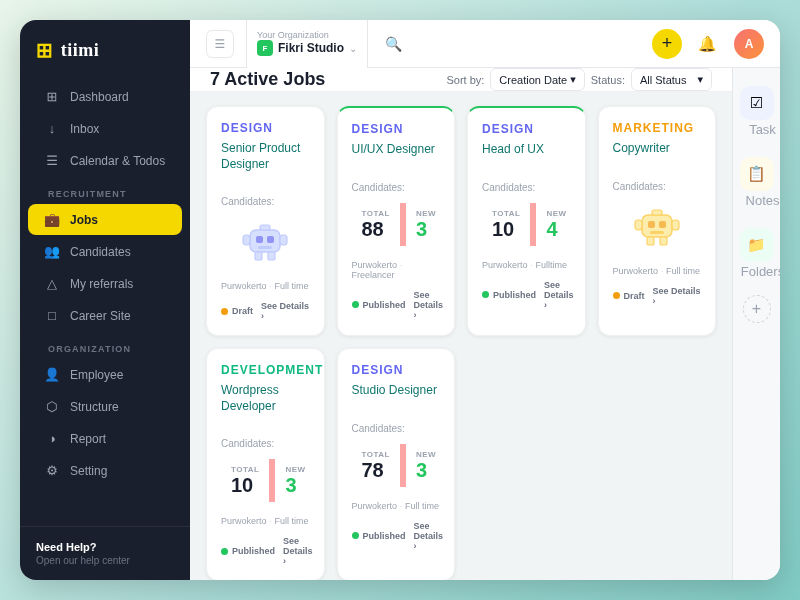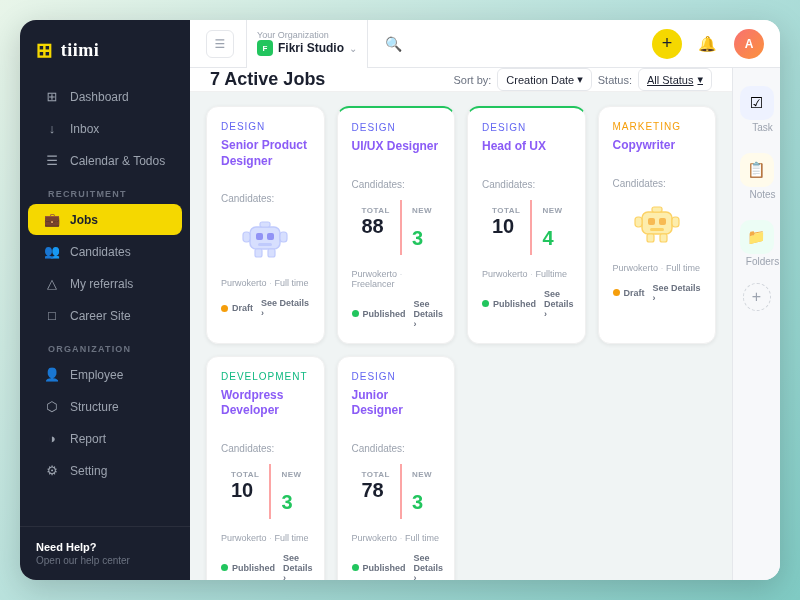--- a/index.html
+++ b/index.html
@@ -117,21 +117,21 @@
     }
     .side-icon-item {
       display: flex; flex-direction: column; align-items: center; gap: 2px;
       padding: 8px 6px; cursor: pointer; margin-bottom: 4px;
     }
     .side-icon-box {
       width: 34px; height: 34px; border-radius: 10px;
       display: flex; align-items: center; justify-content: center;
       font-size: 16px;
     }
-    .side-icon-label { font-size: 10px; color: #9ca3af; margin-left: 12px; }
+    .side-icon-label { font-size: 13px; color: #9ca3af; margin-left: 12px; }
     .side-icon-add {
       width: 28px; height: 28px; border: 1.5px dashed #d1d5db;
       border-radius: 50%; display: flex; align-items: center; justify-content: center;
       cursor: pointer; color: #9ca3af; font-size: 16px; margin-top: 4px;
     }
 
     
     .main-content { flex: 1; display: flex; flex-direction: column; overflow: hidden; }
 
     
@@ -154,43 +154,43 @@
       border-bottom: 1px solid #f0f0f0;
     }
     .jobs-title { font-size: 18px; font-weight: 700; color: #1a1f2e; flex: 1; }
     .sort-row { display: flex; align-items: center; gap: 6px; font-size: 11px; color: #6b7280; }
     .sort-btn {
       display: flex; align-items: center; gap: 3px;
       border: 1px solid #e5e7eb; border-radius: 6px; padding: 4px 8px;
       cursor: pointer; background: #fff; font-size: 11px; color: #1a1f2e; font-weight: 500;
     }
     .status-btn {
-      display: flex; align-items: center; gap: 4px;
+      display: flex; align-items: center; gap: 11px;
       border: 1px solid #e5e7eb; border-radius: 6px; padding: 4px 8px;
-      cursor: pointer; background: #fff; font-size: 11px; color: #1a1f2e; font-weight: 500; text-decoration: underline;
+      cursor: pointer; background: #fff; font-size: 11px; color: #1a1f2e; font-weight: 500;
     }
     .job-card {
       background: #fff; border-radius: 12px;
       padding: 14px; box-shadow: 0 1px 4px rgba(0,0,0,0.07);
       border: 1px solid #f0f0f0; display: flex; flex-direction: column; gap: 6px;
       position: relative; overflow: hidden;
     }
     .job-card.highlight { border-top: 2px solid #22c55e; }
-    .job-category { font-size: 10px; font-weight: 400; letter-spacing: 1px; text-transform: uppercase; color: #9ca3af; }
+    .job-category { font-size: 12px; font-weight: 700; letter-spacing: 1px; text-transform: uppercase; color: #9ca3af; }
     .job-category.design { color: #6366f1; }
     .job-category.marketing { color: #f59e0b; }
     .job-category.development { color: #10b981; }
-    .job-title { font-size: 12px; font-weight: 700; color: #8b5cf6; line-height: 1.3; }
+    .job-title { font-size: 12px; font-weight: 400; color: #0f766e; line-height: 1.3; }
     .candidates-label { font-size: 10px; color: #9ca3af; margin-top: 18px; }
     .stats-row { display: flex; align-items: stretch; gap: 0; margin: 4px 0; }
     .stat-box {
       display: flex; flex-direction: column; align-items: flex-start; padding: 6px 10px;
       flex: 1;
     }
-    .stat-box-new { border-left: 2px solid #fca5a5; gap: 12px; }
+    .stat-box-new { border-left: 6px solid #fca5a5; }
     .stat-label { font-size: 8px; font-weight: 700; letter-spacing: 0.5px; color: #9ca3af; text-transform: uppercase; }
     .stat-value { font-size: 20px; font-weight: 700; color: #1a1f2e; line-height: 1.1; }
     .stat-value.green { color: #22c55e; }
     .robot-img {
       width: 60px; height: 50px; margin: 4px auto;
       display: flex; align-items: center; justify-content: center;
     }
     .robot-svg { opacity: 0.7; }
     .card-footer { display: flex; align-items: center; justify-content: space-between; margin-top: 4px; }
     .location-type { font-size: 9px; color: #9ca3af; }
@@ -455,21 +455,21 @@
                 <div class="status-pill">
                   <span class="status-dot published"></span>
                   <span>Published</span>
                 </div>
                 <span class="see-details">See Details ›</span>
               </div>
             </div>
 
             <div class="job-card">
               <span class="job-category design">DESIGN</span>
-              <span class="job-title">Junior Designer</span>
+              <span class="job-title">Studio Designer</span>
               <span class="candidates-label">Candidates:</span>
               <div class="stats-row">
                 <div class="stat-box">
                   <span class="stat-label">TOTAL</span>
                   <span class="stat-value">78</span>
                 </div>
                 <div class="stat-box stat-box-new">
                   <span class="stat-label">NEW</span>
                   <span class="stat-value green">3</span>
                 </div>

